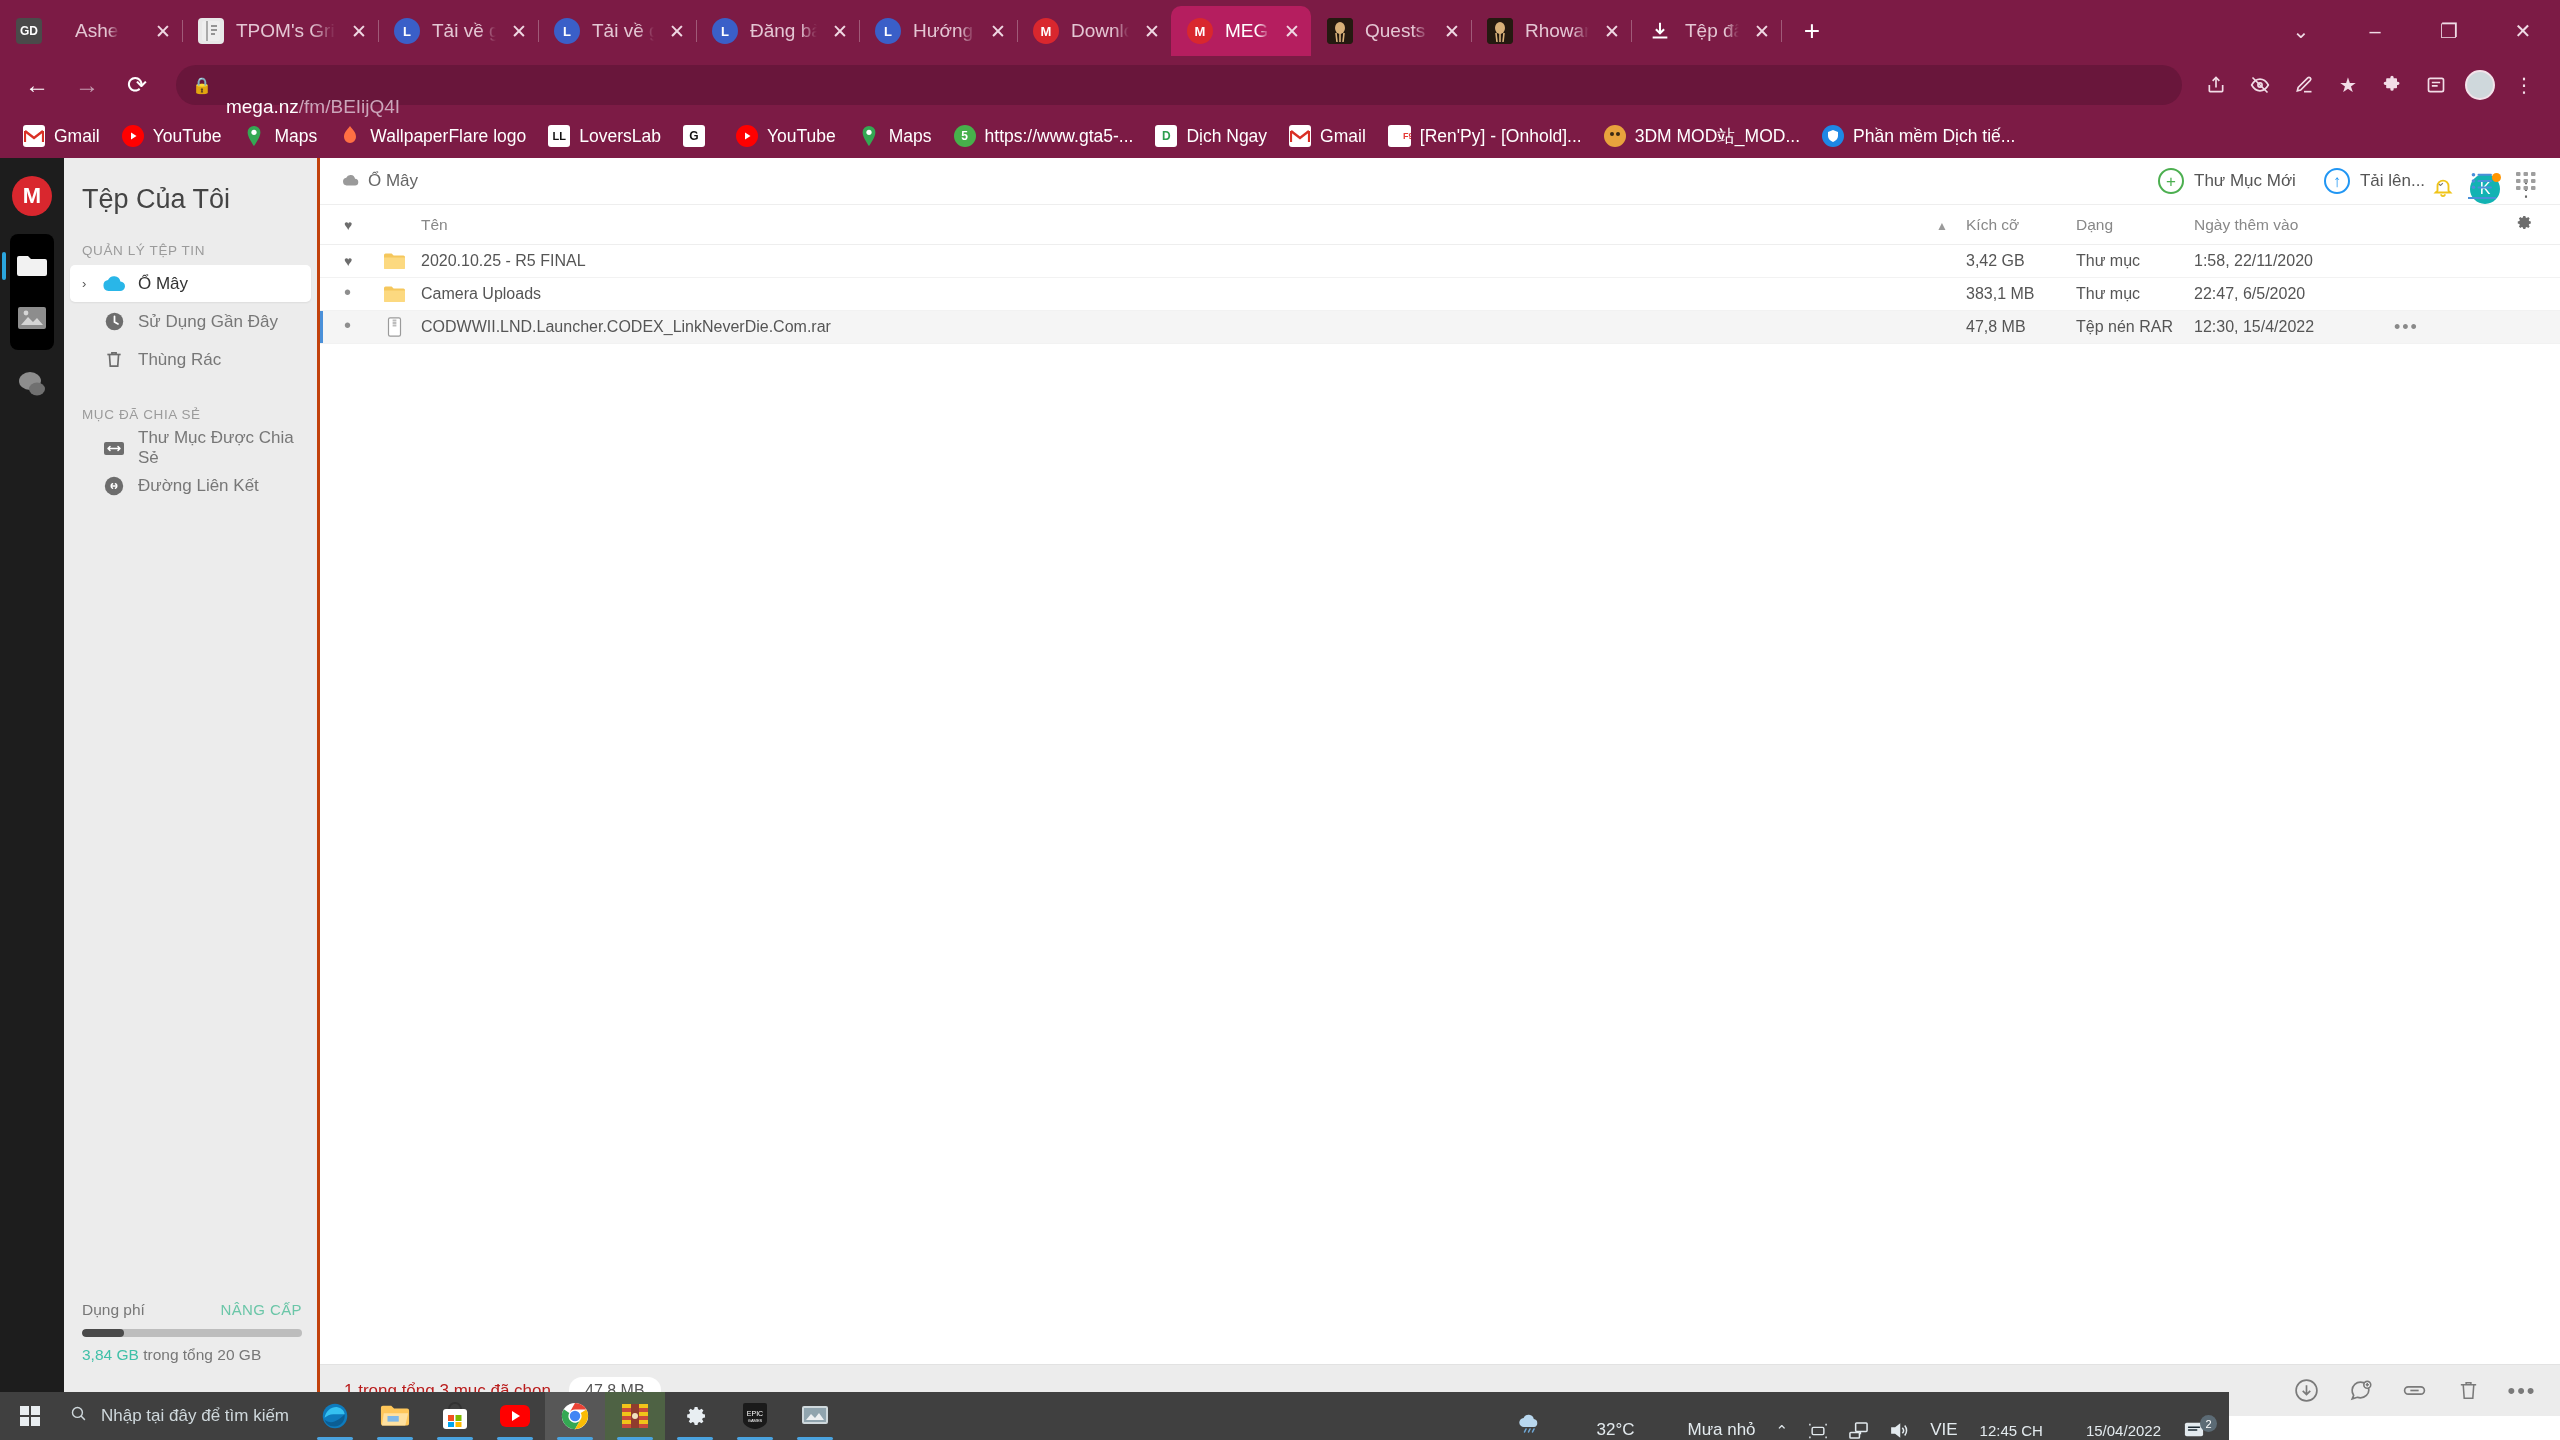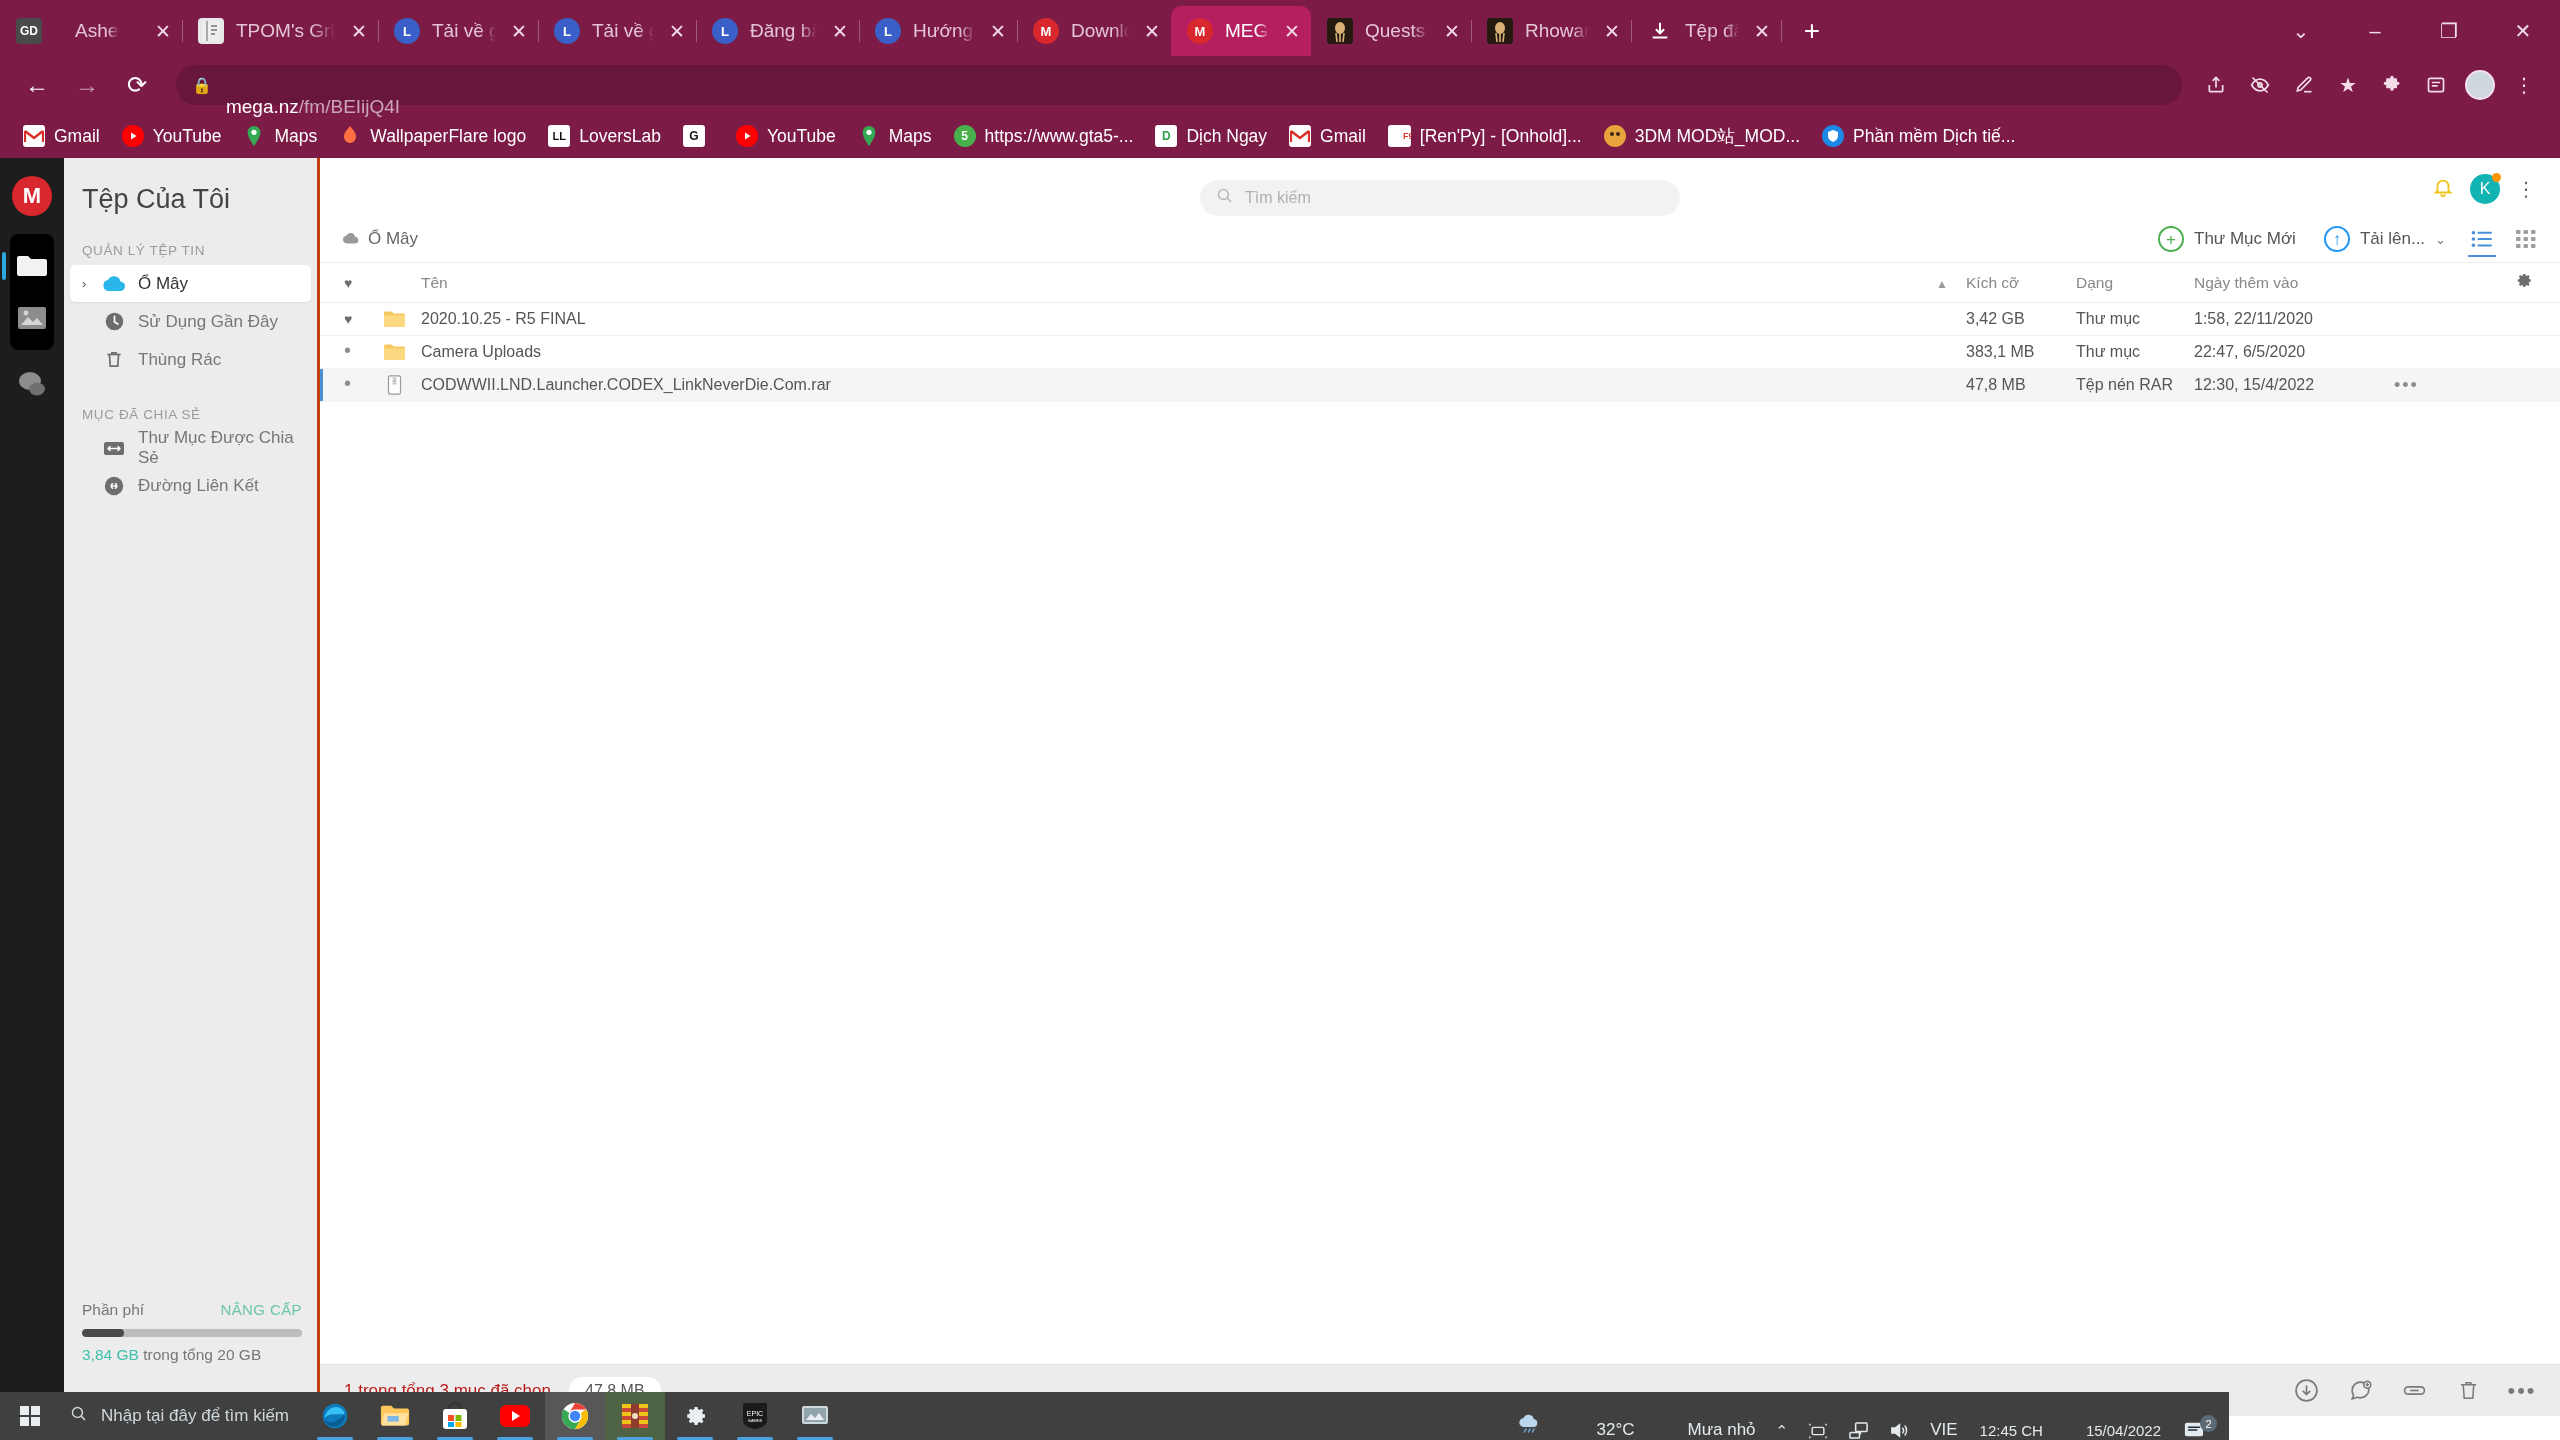--- a/index.html
+++ b/index.html
@@ -626,43 +626,32 @@
         <svg width="22" height="22" viewBox="0 0 24 24">
             <circle cx="12" cy="12" r="10" fill="#6d6d6d"></circle>
             <path d="M9.5 12h5M10.5 9.6a2.6 2.6 0 000 4.8M13.5 9.6a2.6 2.6 0 010 4.8" stroke="#fff" stroke-width="1.6" fill="none" stroke-linecap="round"></path>
           </svg>
       </span>
       <span>Đường Liên Kết</span>
     </div>
 
     <div id="storage">
       <div class="srow">
-        <span class="s-free">Phần phí</span>
+        <span class="s-free">Dụng phí</span>
         <span class="s-upgrade">NÂNG CẤP</span>
       </div>
       <div class="bar">
           <div class="fill" style="width: 19%;"></div>
         </div>
       <div class="s-used"><b>3,84 GB</b><span> trong tổng 20 GB</span></div>
     </div>
   </div>
 
   <div id="main">
 
-    <div id="search-wrap">
-      <div id="searchbox">
-        <span class="mag">
-          <svg width="17" height="17" viewBox="0 0 24 24" fill="none" stroke="currentColor" stroke-width="2.2">
-              <circle cx="10.5" cy="10.5" r="7"></circle>
-              <path d="M15.6 15.6L21 21"></path>
-            </svg>
-        </span>
-        <span>Tìm kiếm</span>
-      </div>
-    </div>
 
     <div style="position:absolute; right:24px; top:16px; display:flex; align-items:center; gap:16px;">
       <span>
         <svg width="22" height="24" viewBox="0 0 24 24" fill="none" stroke="#f0c419" stroke-width="2">
             <path d="M18 16v-5a6 6 0 10-12 0v5l-2 2h16z"></path>
             <path d="M10 20a2 2 0 004 0"></path>
           </svg>
       </span>
       <span style="position:relative; display:inline-block;">
         <span style="display:flex;align-items:center;justify-content:center;width:30px;height:30px;border-radius:50%;background:#12b3b3;color:#fff;font-size:16px;">K</span>

